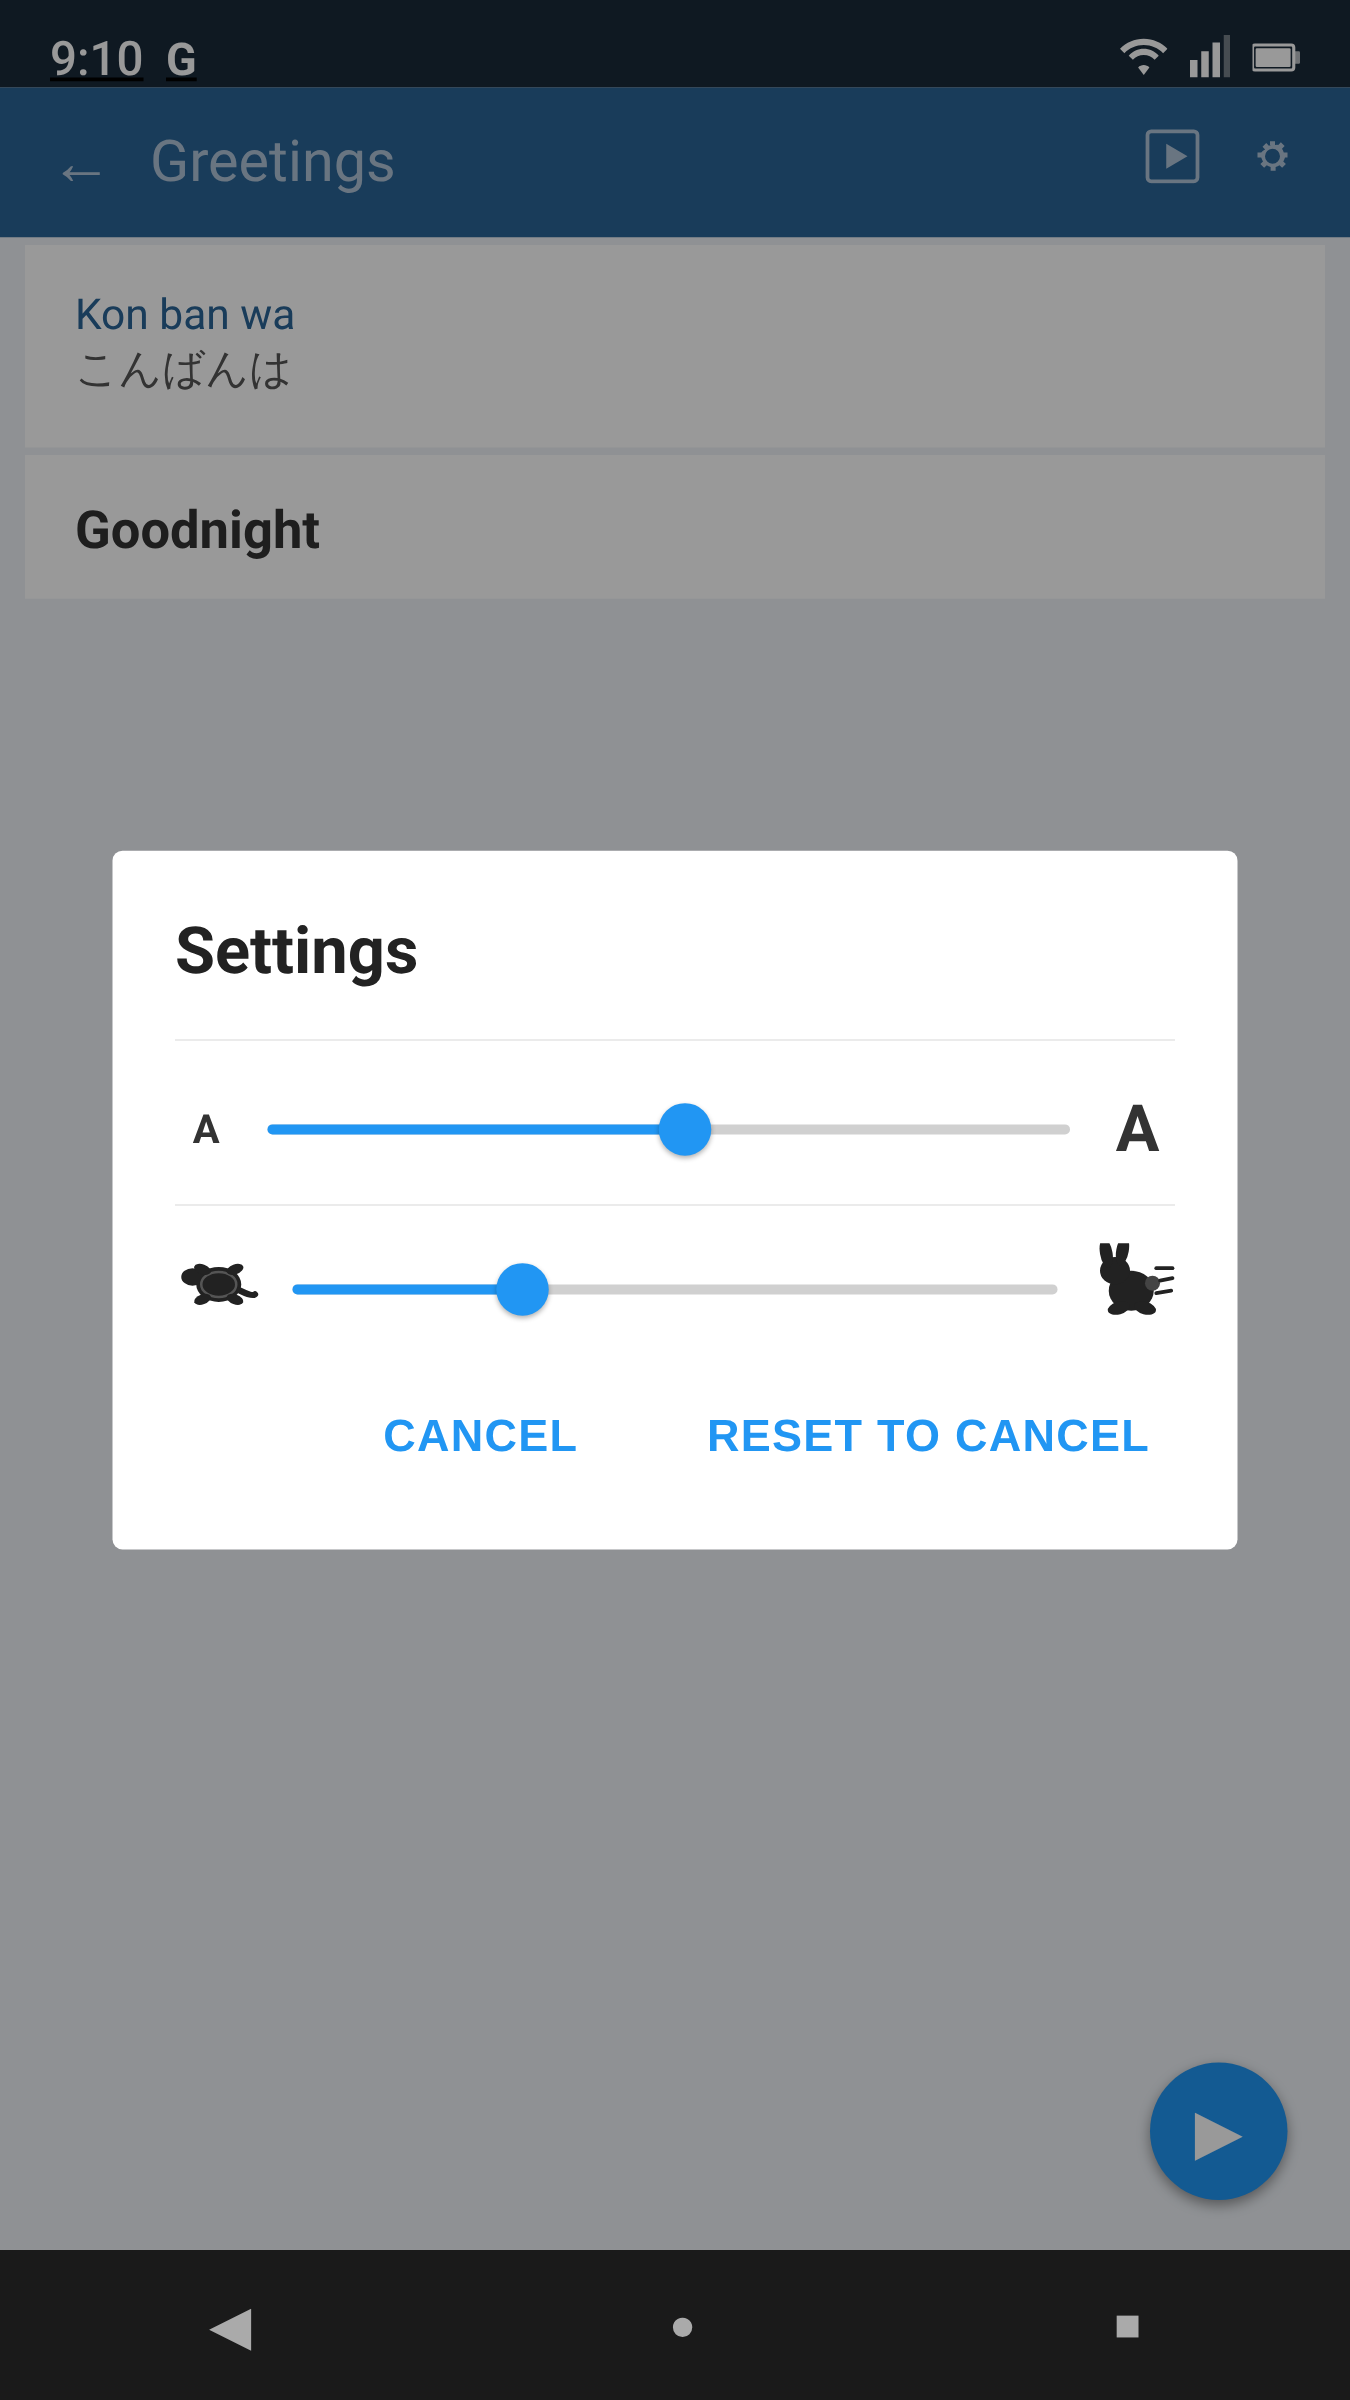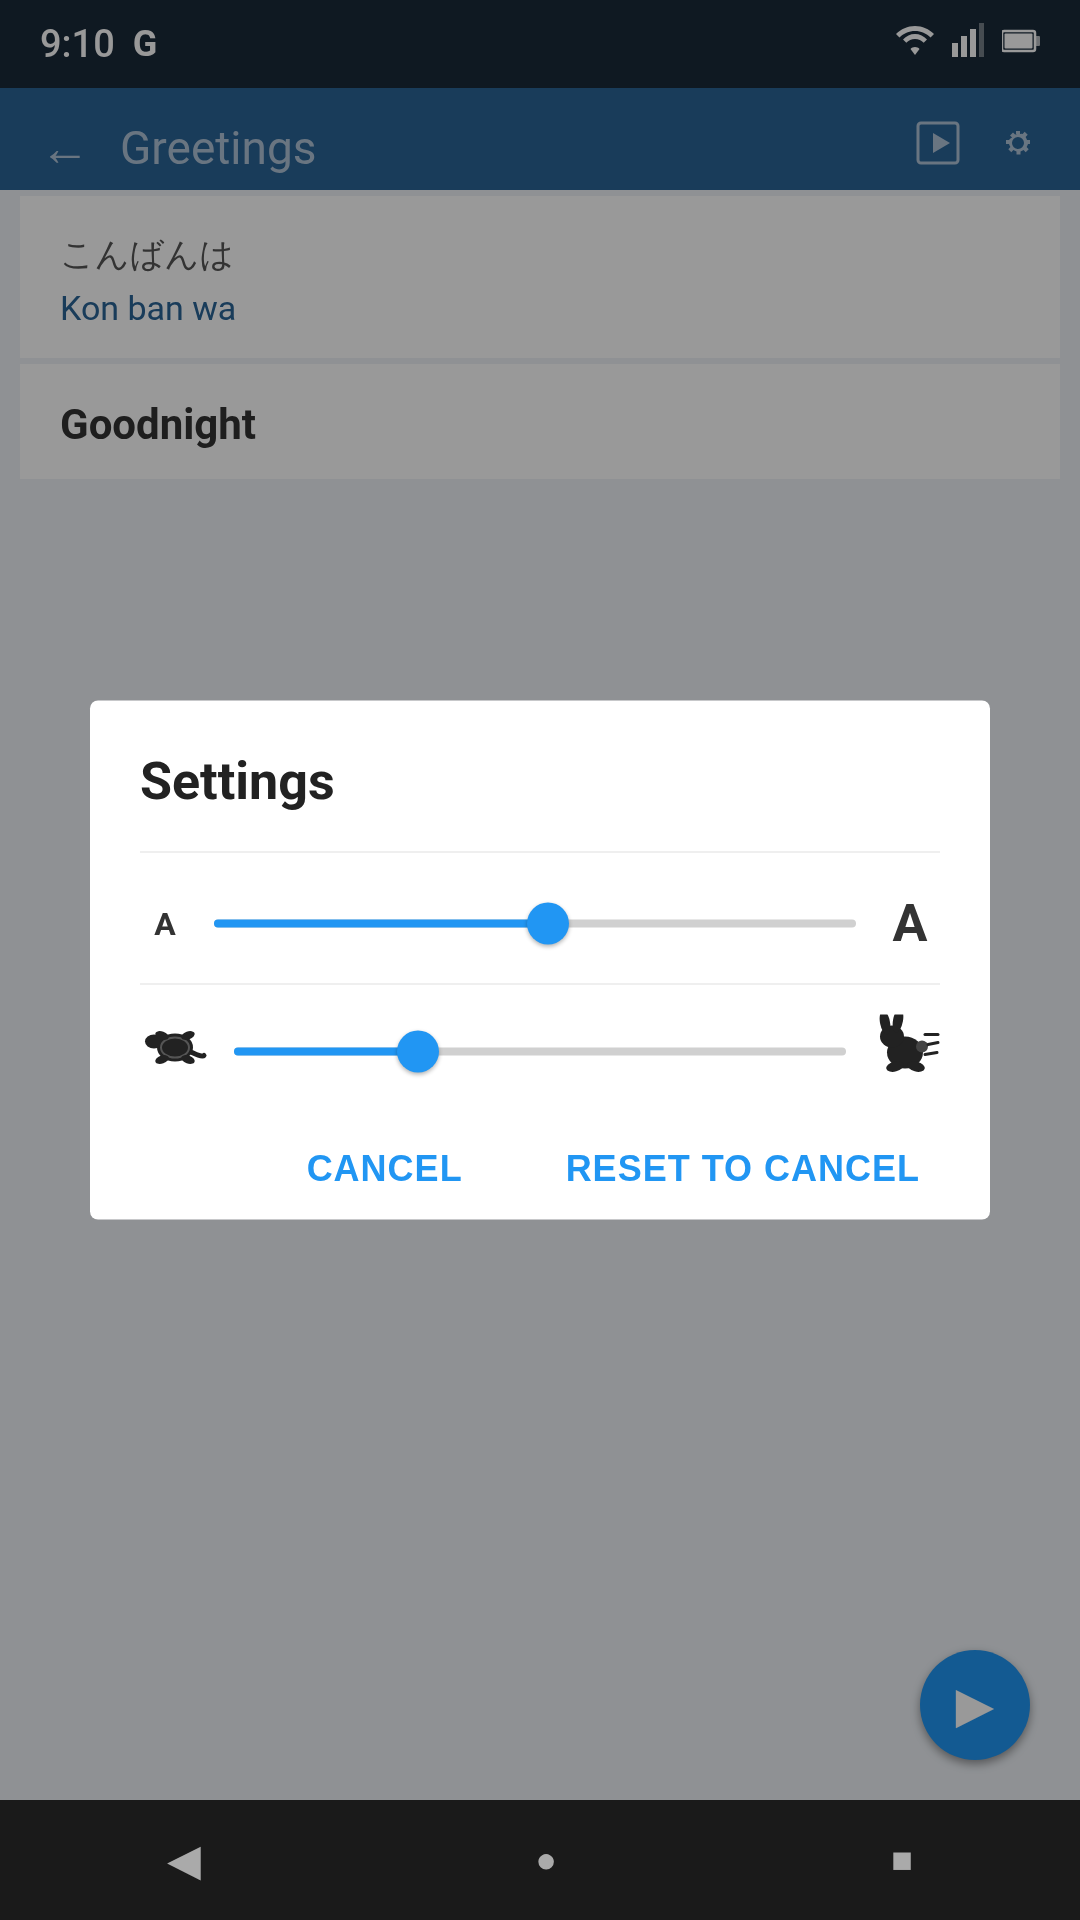--- a/index.html
+++ b/index.html
@@ -10,26 +10,27 @@
       height: 1920px;
       overflow: hidden;
       font-family: 'Roboto', Arial, sans-serif;
       position: relative;
       background: #f5f5f5;
     }
 
     
     .status-bar {
       width: 100%;
-      height: 88px;
+      height: 70px;
       background: #1a2a3a;
       display: flex;
-      align-items: center;
+      align-items: flex-end;
       justify-content: space-between;
       padding: 0 40px;
+      text-decoration: underline;
     }
     .status-left {
       display: flex;
       align-items: center;
       gap: 18px;
     }
     .status-time {
       color: white;
       font-size: 38px;
       font-weight: 500;
@@ -94,21 +95,21 @@
     
     .dialog {
       position: absolute;
       top: 50%;
       left: 50%;
       transform: translate(-50%, -50%);
       width: 900px;
       background: white;
       border-radius: 8px;
       z-index: 20;
-      padding: 50px 50px 20px 50px;
+      padding: 50px 50px 60px 50px;
     }
 
     .dialog-title {
       font-size: 52px;
       font-weight: bold;
       color: #222;
       margin-bottom: 40px;
     }
 
     .dialog-divider {
@@ -319,22 +320,22 @@
         <path d="M22 16a6 6 0 1 1 0 12 6 6 0 0 1 0-12zm0-3c-1.1 0-2 .2-2.9.5l-2.1-2.1-3 3 2.1 2.1A9 9 0 0 0 13 19H10v4h3c.3 1.1.8 2.2 1.4 3.1l-2.1 2.1 3 3 2.1-2.1c.9.6 2 1.1 3.1 1.4v3h4v-3c1.1-.3 2.2-.8 3.1-1.4l2.1 2.1 3-3-2.1-2.1c.6-.9 1.1-2 1.4-3.1H34v-4h-3c-.3-1.1-.8-2.2-1.4-3.1l2.1-2.1-3-3-2.1 2.1A9 9 0 0 0 24 13V10h-4v3h2z"></path>
       </svg>
     </span>
   </div>
 </div>
 
 <div style="position:absolute; top:190px; left:0; right:0; bottom:120px; background:#eef2f7; z-index:1;">
 
 
   <div style="background:white; margin:6px 20px 6px 20px; padding:36px 40px 30px 40px;">
+    <div style="font-size:34px; color:#2a6496;">Kon ban wa</div>
     <div style="font-size:34px; color:#555; margin-bottom:10px;">こんばんは</div>
-    <div style="font-size:34px; color:#2a6496;">Kon ban wa</div>
   </div>
 
   <div style="background:white; margin:6px 20px 6px 20px; padding:36px 40px 30px 40px;">
     <div style="font-size:42px; font-weight:bold; color:#333;">Goodnight</div>
   </div>
 </div>
 
 <div class="fab" style="z-index:6;">
   <span class="fab-icon">▶</span>
 </div>

